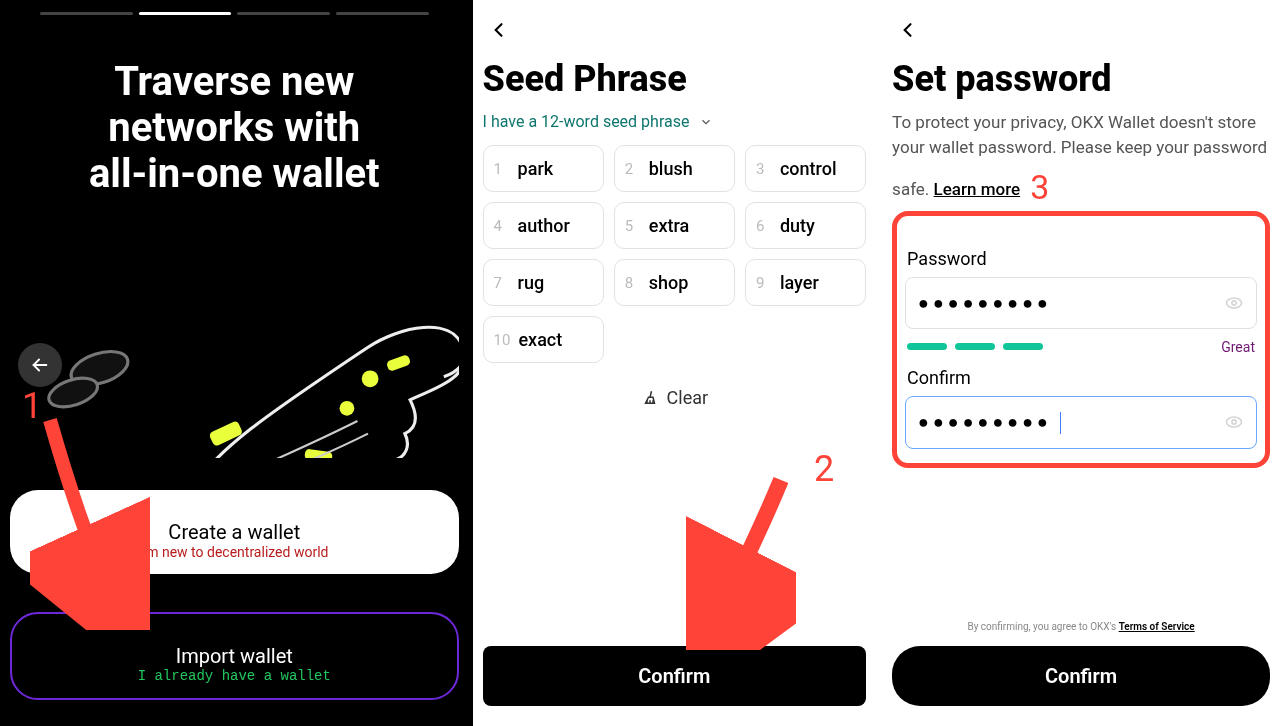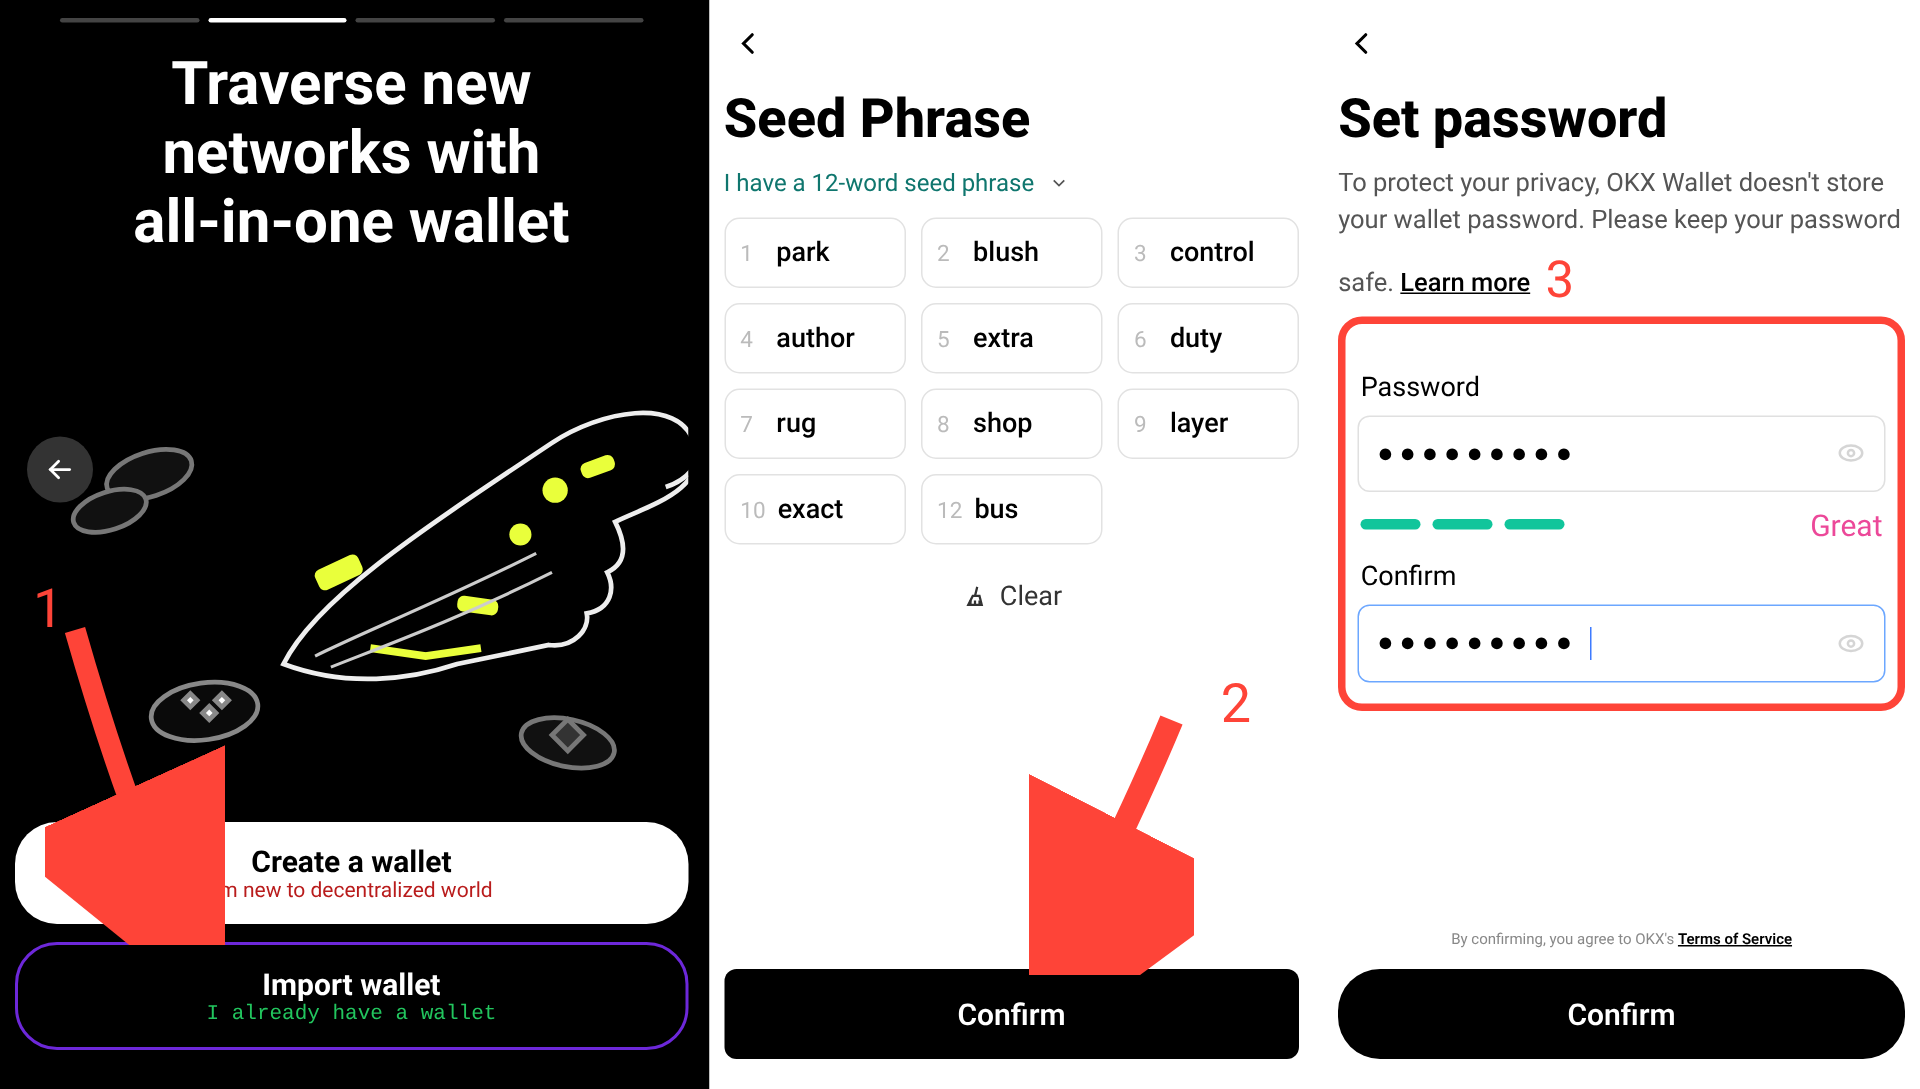--- a/index.html
+++ b/index.html
@@ -16,20 +16,21 @@
     height: 726px;
   }
   
   .panel-1 {
     width: 500px;
     background: #000;
     color: #fff;
     padding: 12px 14px 20px 10px;
     display: flex;
     flex-direction: column;
+    gap: 26px;
   }
   .progress-dashes {
     display: flex;
     gap: 6px;
     justify-content: center;
     margin-bottom: 18px;
     padding: 0 30px;
   }
   .progress-dashes span {
     height: 3px;
@@ -67,21 +68,21 @@
   }
   .btn {
     border-radius: 28px;
     padding: 14px 10px;
     text-align: center;
     cursor: pointer;
     margin: 6px 0;
   }
   .btn-white { background: #fff; color: #000; }
   .btn-outline { background: #000; color: #fff; border: 2px solid #6d28d9; }
-  .btn-big-title { font-size: 20px; font-weight: 700; }
+  .btn-big-title { font-size: 20px; font-weight: 400; margin-top: 16px; }
   .btn-sub { font-size: 14px; color: #b91c1c; }
   .btn-outline .btn-sub { color: #22c55e; font-family: Liberation Mono, monospace; }
 
   
   .panel-2 {
     width: 427px;
     background: #fff;
     color: #000;
     padding: 12px 10px 20px 10px;
     display: flex;
@@ -200,21 +201,21 @@
   .strength-row {
     display: flex;
     align-items: center;
     gap: 10px;
     margin: 10px 2px 12px 2px;
   }
   .strength-bars { display: flex; gap: 8px; }
   .strength-bars span {
     width: 40px; height: 7px; border-radius: 4px; background: #11c59b;
   }
-  .strength-label { margin-left: auto; color: #ec4899; font-size: 20px; }
+  .strength-label { margin-left: auto; color: #701a75; font-size: 14px; }
   .cursor-bar {
     display: inline-block;
     width: 1.5px;
     height: 22px;
     background: #3d7bff;
     margin-left: 4px;
     vertical-align: middle;
   }
   .panel-3 .spacer { flex: 1; }
   .tos-row {
@@ -357,24 +358,20 @@
         <span class="num">8</span>
         <span class="word">shop</span>
       </div>
     <div class="seed-cell">
         <span class="num">9</span>
         <span class="word">layer</span>
       </div>
     <div class="seed-cell">
         <span class="num">10</span>
         <span class="word">exact</span>
-      </div>
-    <div class="seed-cell">
-        <span class="num">12</span>
-        <span class="word">bus</span>
       </div>
   </div>
 
   <div class="clear-row">
     <svg width="18" height="18" viewBox="0 0 24 24" fill="none" stroke="#333" stroke-width="2">
       <path d="M14 3l-2 8M10 11h6l2 8H6z"></path>
         <path d="M8 19v-4M12 19v-4M16 19v-4"></path>
     </svg>
     <span>Clear</span>
   </div>

